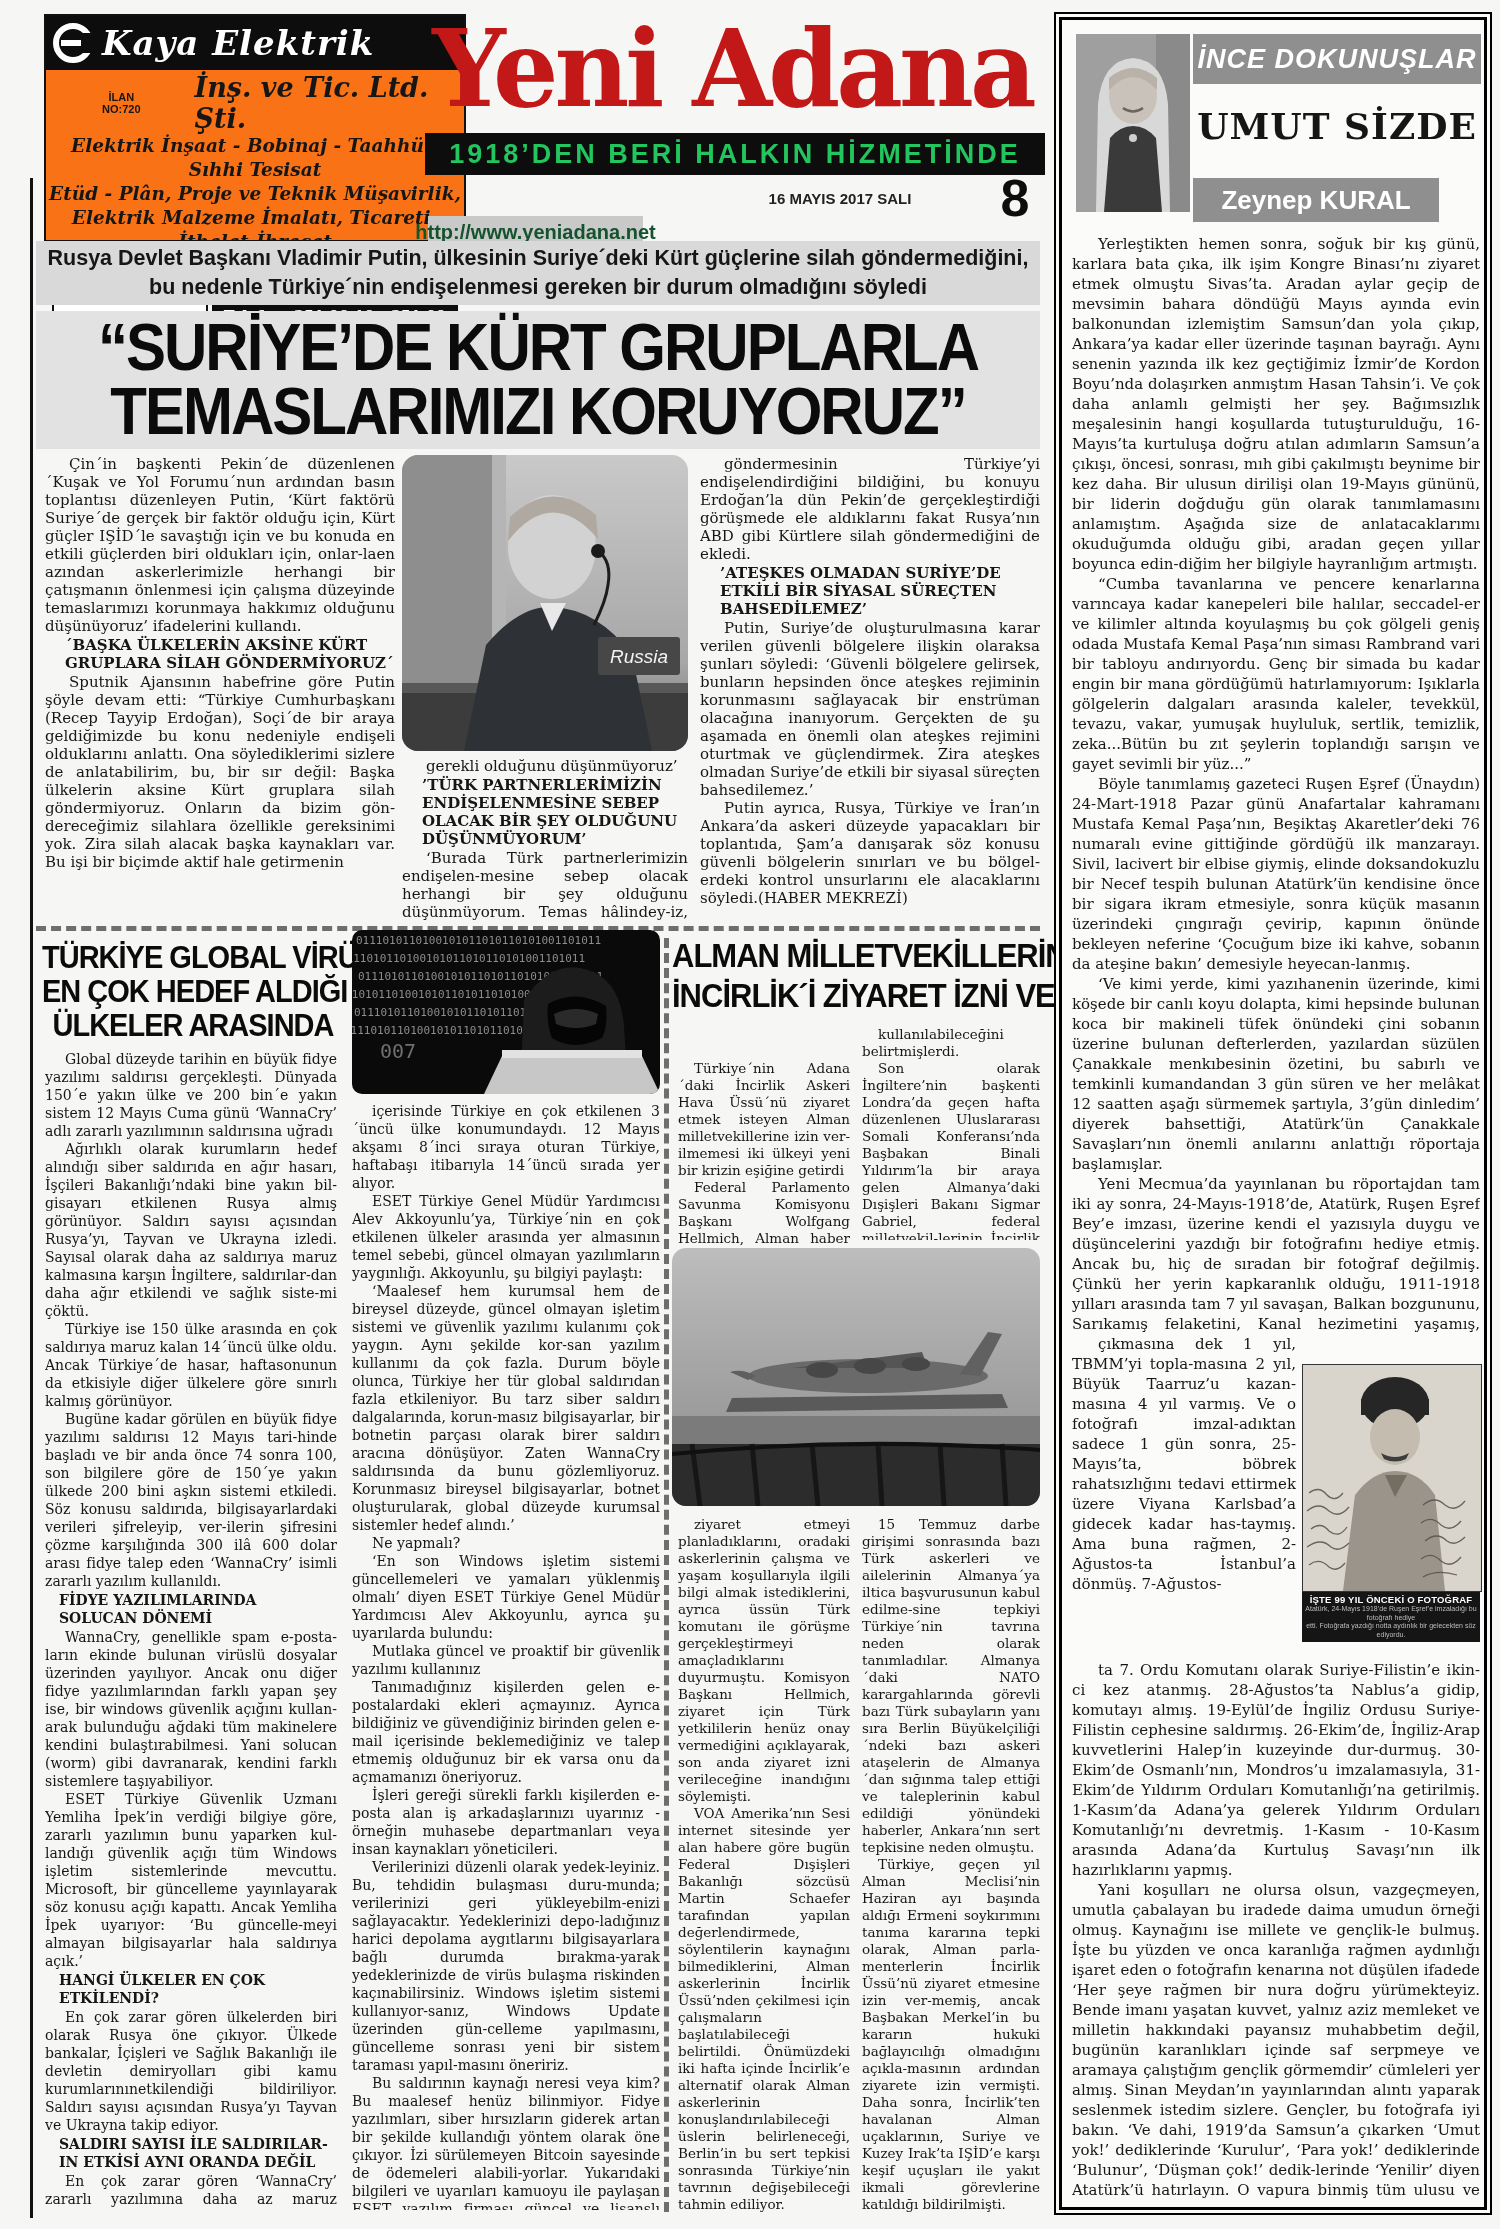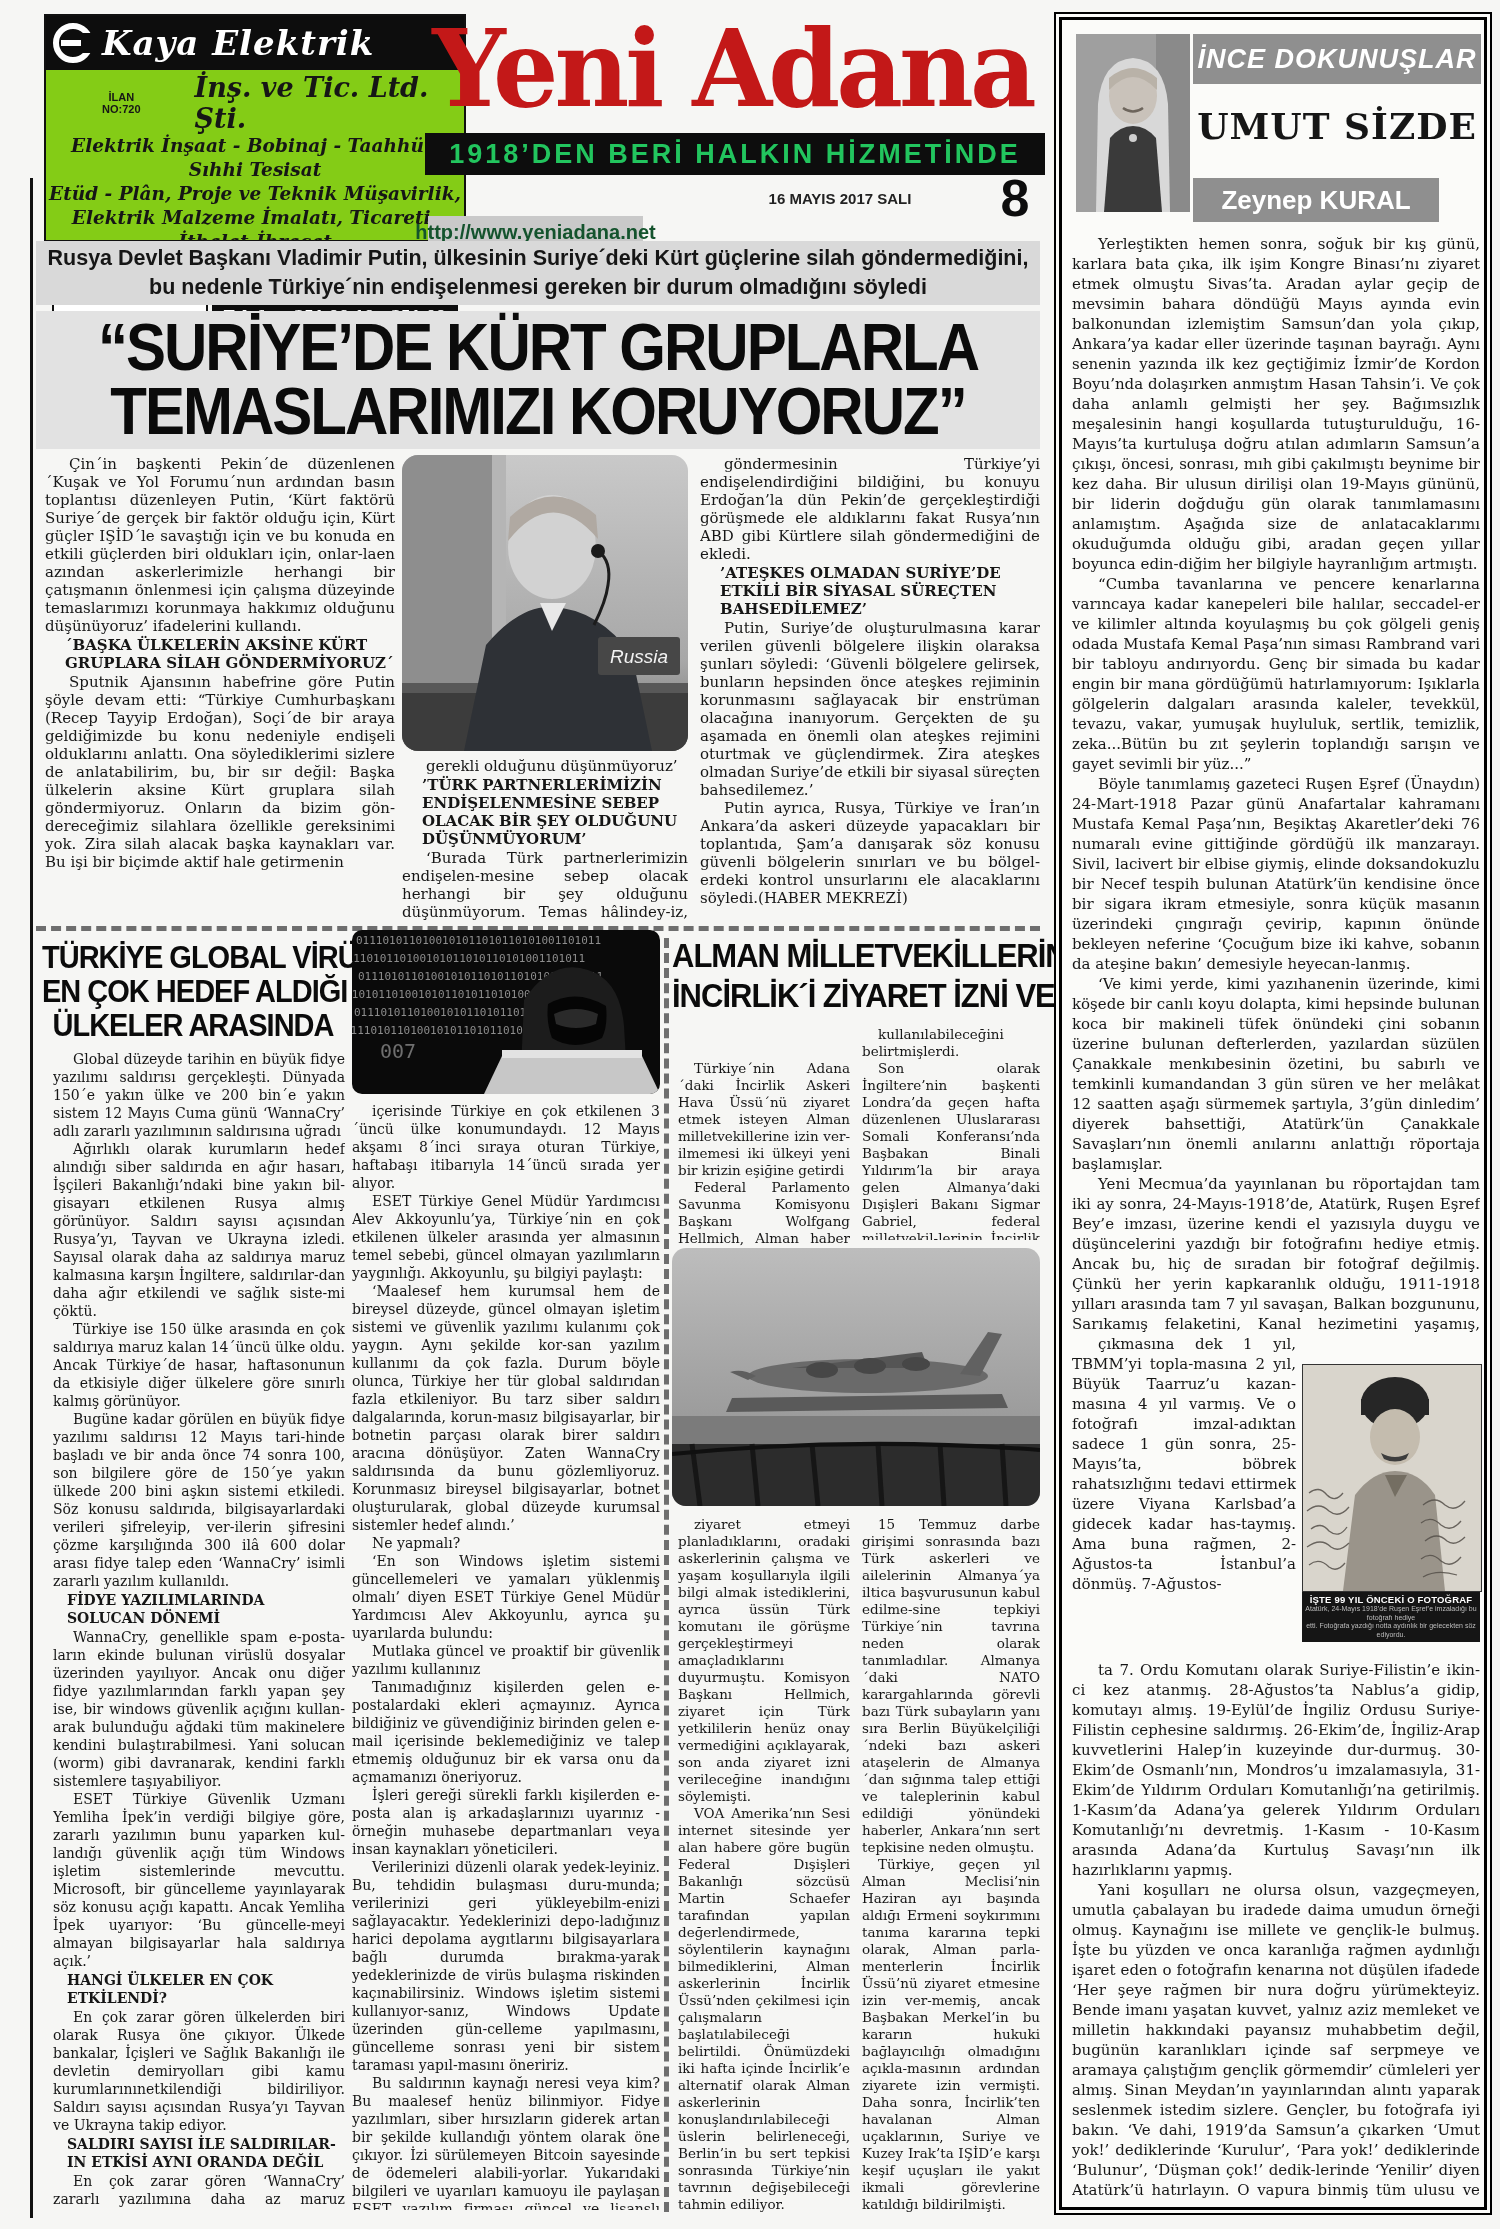--- a/index.html
+++ b/index.html
@@ -1,21 +1,21 @@
 <!DOCTYPE html>
 <html lang="tr"><head>
 <meta charset="utf-8">
 <style>
   html,body{margin:0;padding:0;background:#e9e9e7;}
   #page{position:relative;width:1500px;height:2229px;background:#f6f6f4;overflow:hidden;
         font-family:"DejaVu Serif", serif;color:#161616;}
   .abs{position:absolute;}
 
   
-  .ad{left:44px;top:14px;width:418px;height:224px;border:2px solid #111;background:#84cc16;}
+  .ad{left:44px;top:14px;width:418px;height:224px;border:2px solid #111;background:#f97316;}
   .ad-top{position:relative;height:54px;background:#0d0d0d;color:#fff;display:flex;align-items:center;}
   .ad-logo{width:54px;height:54px;flex:0 0 54px;display:flex;align-items:center;justify-content:center;}
   .ad-brand{font-style:italic;font-weight:bold;font-size:34px;letter-spacing:1px;padding-left:2px;}
   .ad-row1{display:flex;align-items:center;padding:2px 8px 0 56px;}
   .ad-ilan{font-family:"Liberation Sans",sans-serif;font-size:11px;font-weight:bold;line-height:12px;margin-right:14px;text-align:center;}
   .ad-co{font-style:italic;font-weight:bold;font-size:27px;margin-left:40px;}
   .ad-line{font-style:italic;font-weight:bold;font-size:18.5px;text-align:center;line-height:24px;}
   .ad-bottom{display:flex;margin:4px 6px 0 6px;gap:4px;}
   .ad-names{border:2px solid #111;background:#fff;width:152px;text-align:center;
             font-family:"Liberation Sans",sans-serif;font-weight:bold;font-size:19px;line-height:24px;padding:2px 0;}
@@ -51,21 +51,21 @@
   .vdash{border-left:5px dashed #6e6e6e;}
 
   
   .virus-head{left:42px;top:940px;width:302px;text-align:center;}
   .virus-head div, .inc-head div{font-family:"Liberation Sans",sans-serif;font-weight:900;letter-spacing:-1px;transform:scaleY(1.08);color:#0b0b0b;white-space:nowrap;}
   .virus-head div{font-size:29px;line-height:34px;}
   .hacker-photo{left:352px;top:930px;width:308px;height:164px;border-radius:10px;overflow:hidden;}
   .smallcol{font-size:14px;line-height:18px;overflow:hidden;}
   .smallcol .p{text-indent:20px;text-align:justify;margin:0;}
   .smallcol .sub{font-weight:bold;padding-left:14px;margin:1px 0;}
-  .virus-a{left:45px;top:1050px;width:292px;height:1160px;margin-left:8px;}
+  .virus-a{left:45px;top:1050px;width:292px;height:1160px;}
   .virus-b{left:352px;top:1102px;width:308px;height:1108px;}
 
   .inc-head{left:672px;top:936px;width:370px;text-align:center;}
   .inc-head div{font-size:31px;line-height:40px;}
   .narrowcol{font-size:13.5px;line-height:17px;overflow:hidden;}
   .narrowcol .p{text-indent:16px;text-align:justify;margin:0;}
   .inc-a-top{left:678px;top:1060px;width:172px;height:214px;}
   .inc-b-top{left:862px;top:1026px;width:178px;height:214px;}
   .plane-photo{left:672px;top:1248px;width:368px;height:258px;border-radius:14px;overflow:hidden;}
   .inc-a-bot{left:678px;top:1516px;width:172px;height:696px;}

